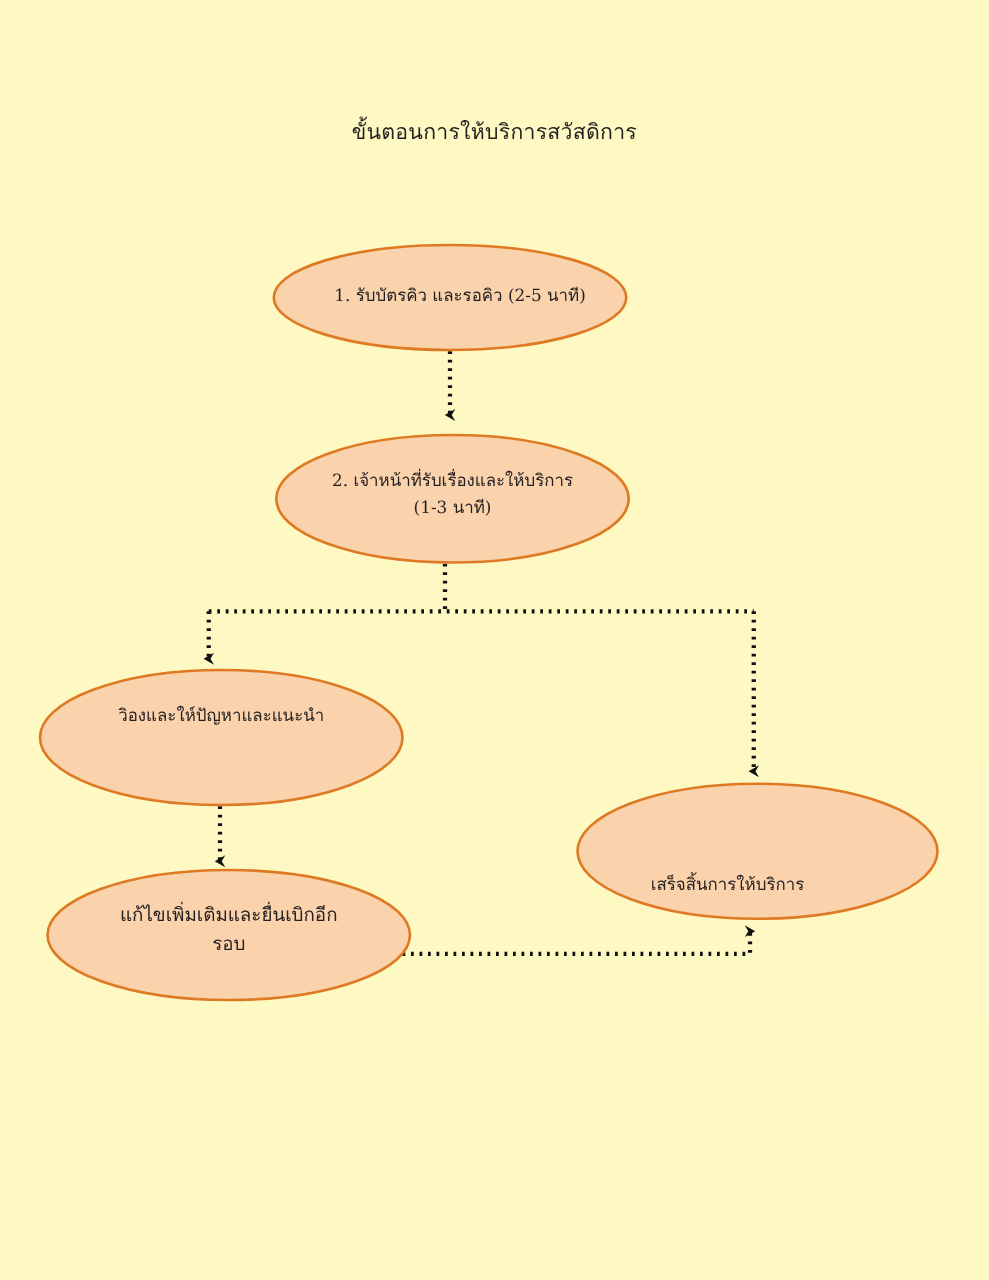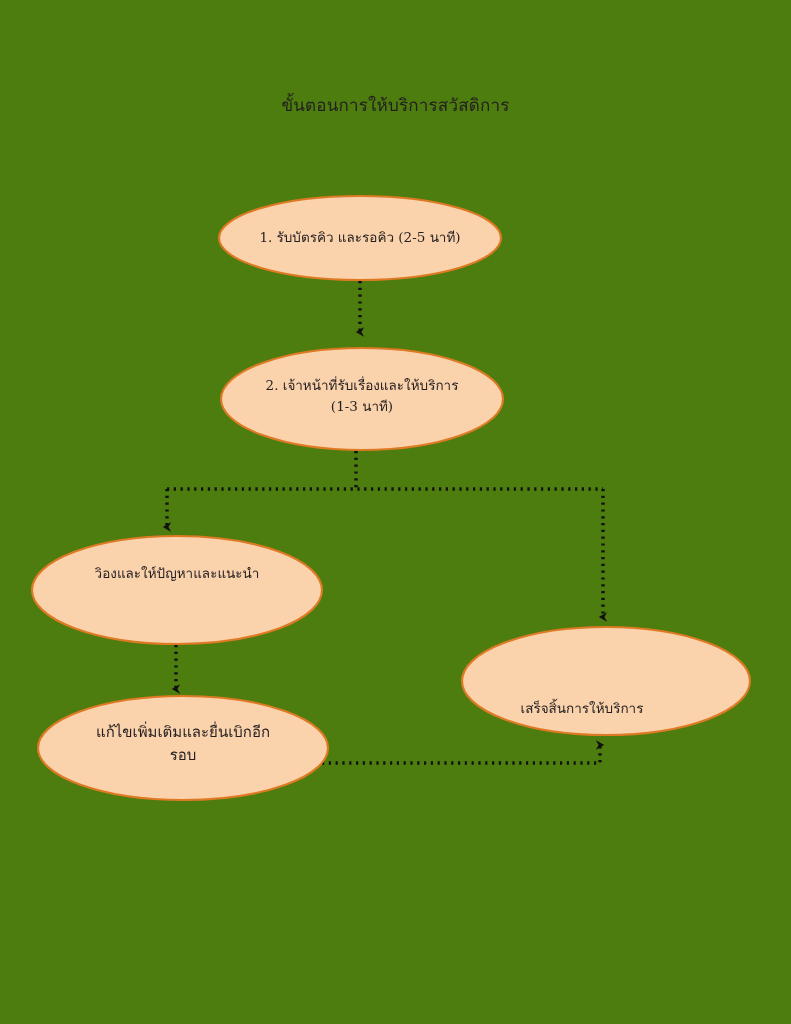--- a/index.html
+++ b/index.html
@@ -7,21 +7,21 @@
     padding: 0;
     background: #ffffff;
   }
   body {
     font-family: "DejaVu Sans", "Liberation Sans", sans-serif;
   }
   #page {
     position: relative;
     width: 791px;
     height: 1024px;
-    background: #4d7c0f;
+    background: #fef9c3;
     overflow: hidden;
   }
   #flow-svg {
     position: absolute;
     left: 0;
     top: 0;
     width: 791px;
     height: 1024px;
   }
   .diagram-title {
@@ -86,21 +86,21 @@
 
     <ellipse cx="362" cy="399" rx="141" ry="51" fill="#FAD2AC" stroke="#DD7A23" stroke-width="2.1"></ellipse>
 
     <ellipse cx="177" cy="590" rx="145" ry="54" fill="#FAD2AC" stroke="#DD7A23" stroke-width="2.1"></ellipse>
 
     <ellipse cx="183" cy="748" rx="145" ry="52" fill="#FAD2AC" stroke="#DD7A23" stroke-width="2.1"></ellipse>
 
     <ellipse cx="606" cy="681" rx="144" ry="54" fill="#FAD2AC" stroke="#DD7A23" stroke-width="2.1"></ellipse>
   </svg>
 
-  <div class="node-label" style="left:219px; top:230px; width:282px;">
+  <div class="node-label" style="left:219px; top:230px; width:282px;padding-left:8px;">
     <span class="line1">1. รับบัตรคิว และรอคิว (2-5 นาที)</span>
   </div>
 
   <div class="node-label" style="left:221px; top:378px; width:282px;">
     <span class="line1">2. เจ้าหน้าที่รับเรื่องและให้บริการ</span>
     <span class="line2">(1-3 นาที)</span>
   </div>
 
   <div class="node-label" style="left:32px; top:566px; width:290px;">
     <span class="line1">วิองและให์ปัญหาและแนะนำ</span>

